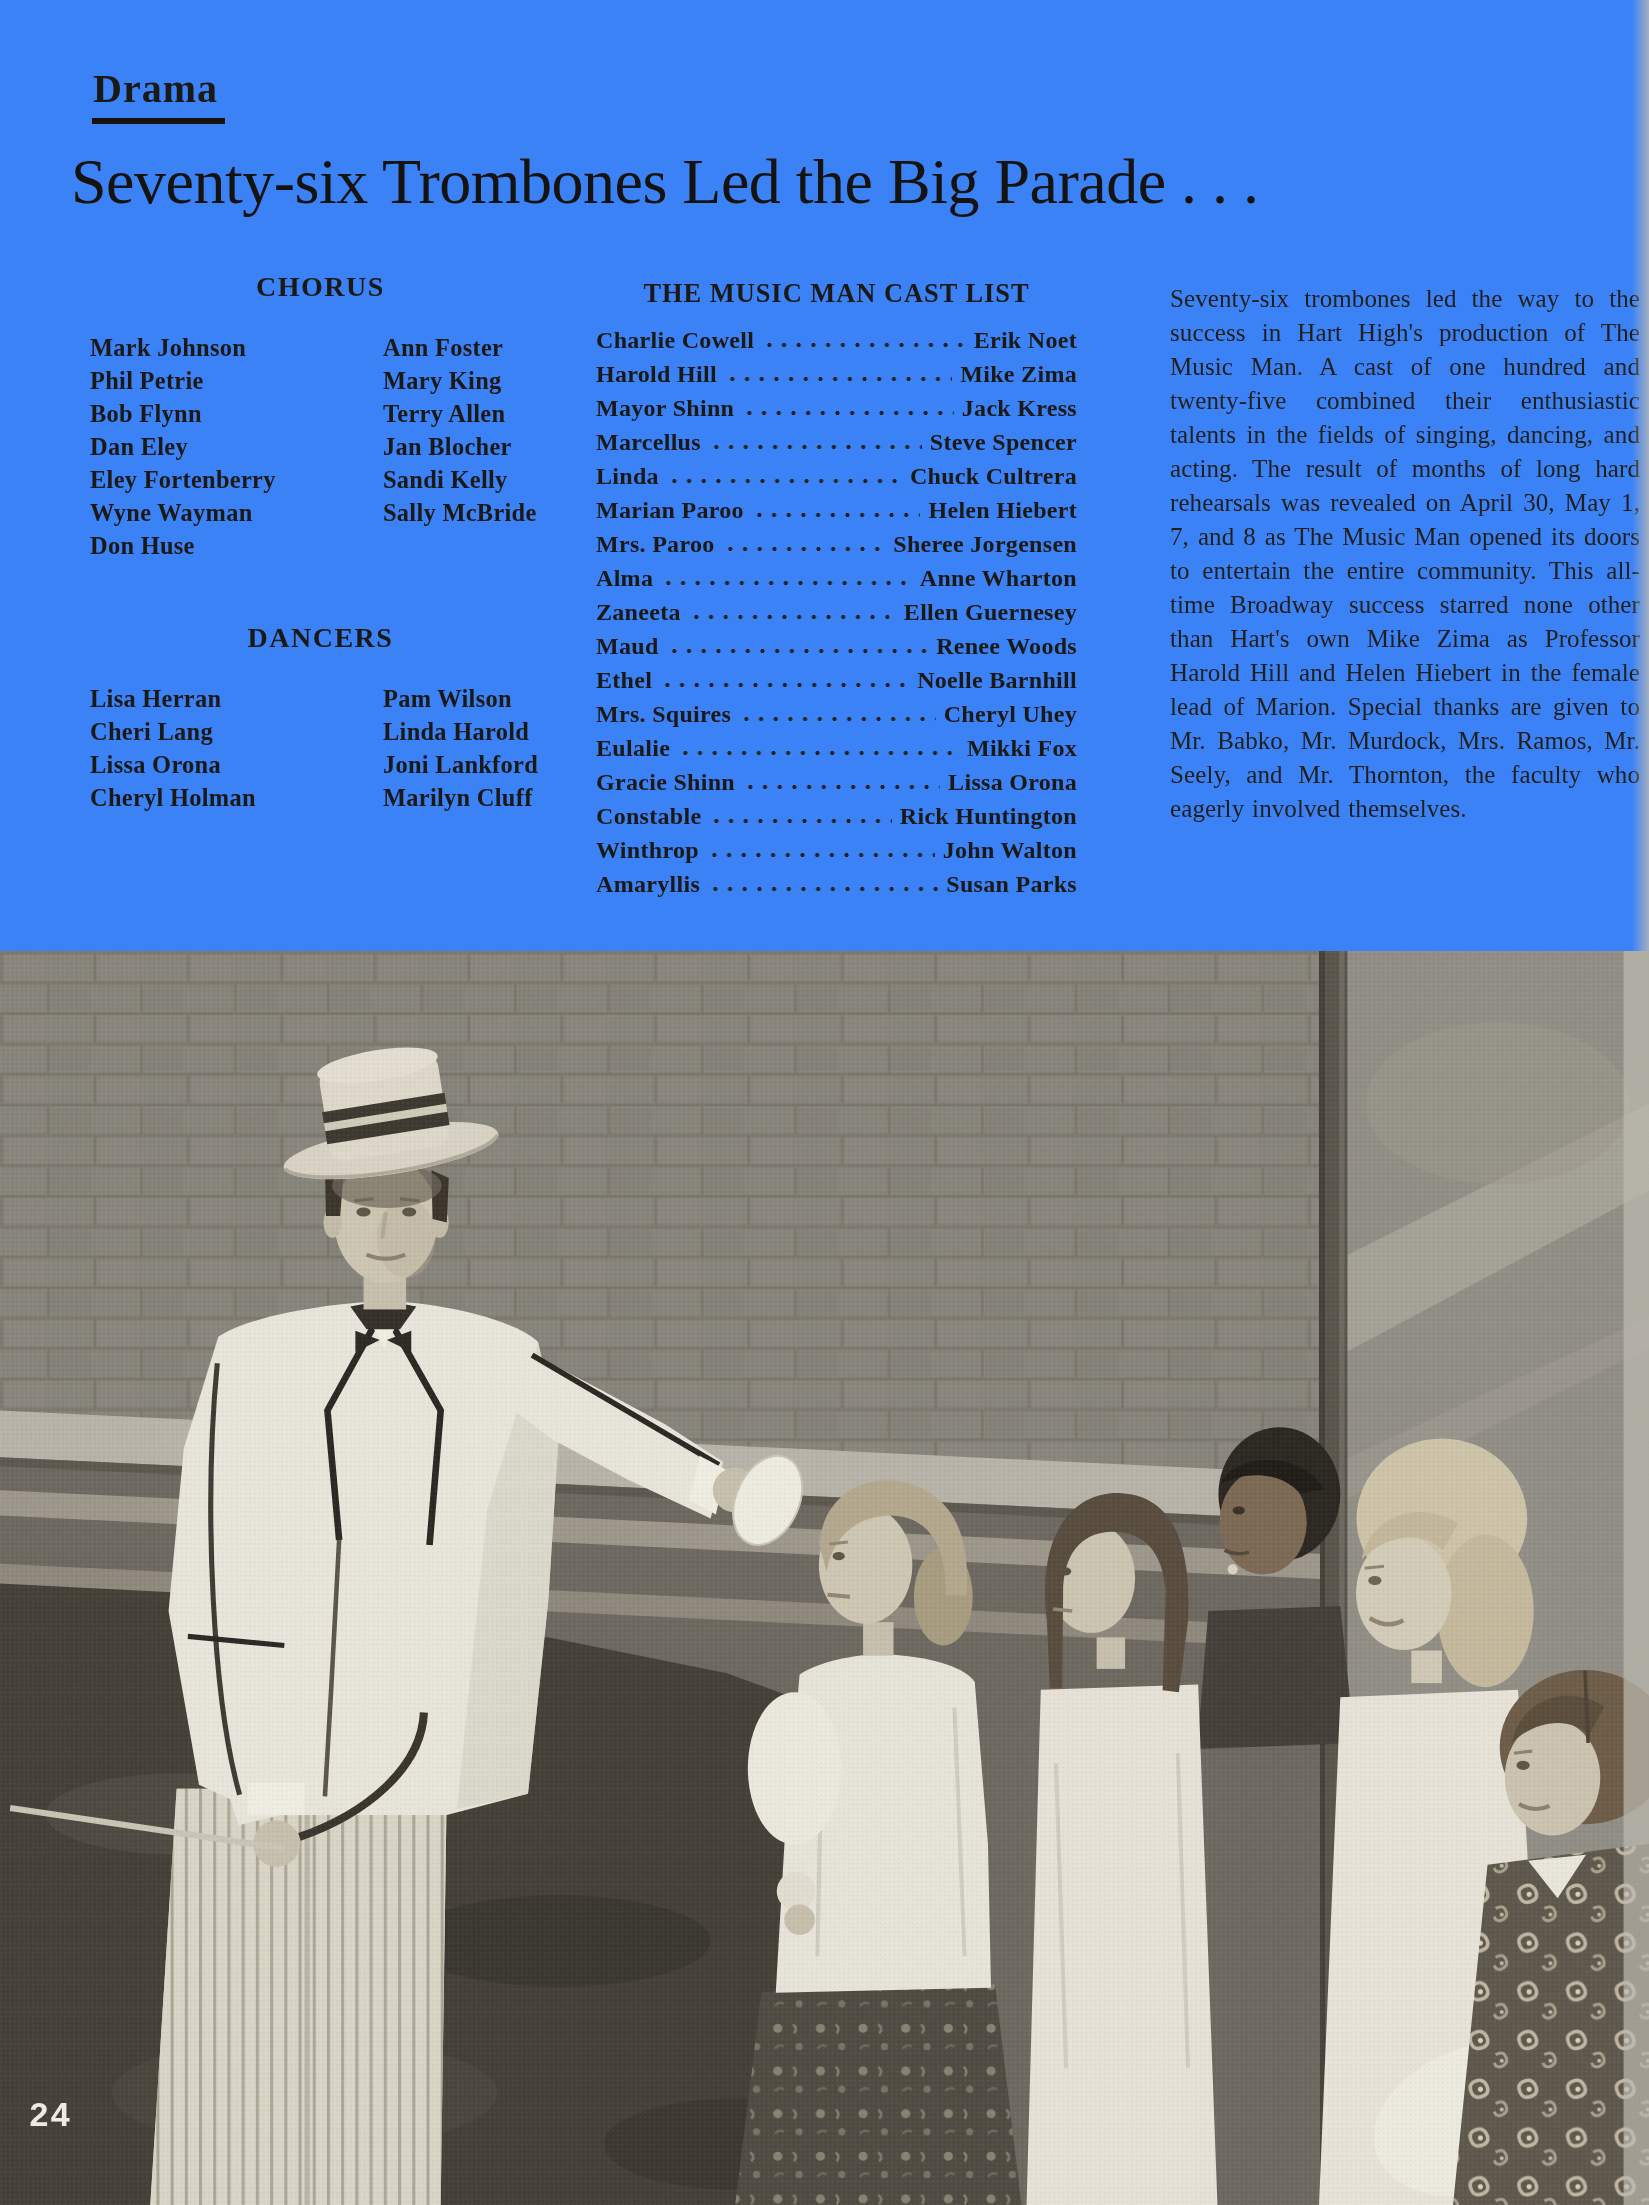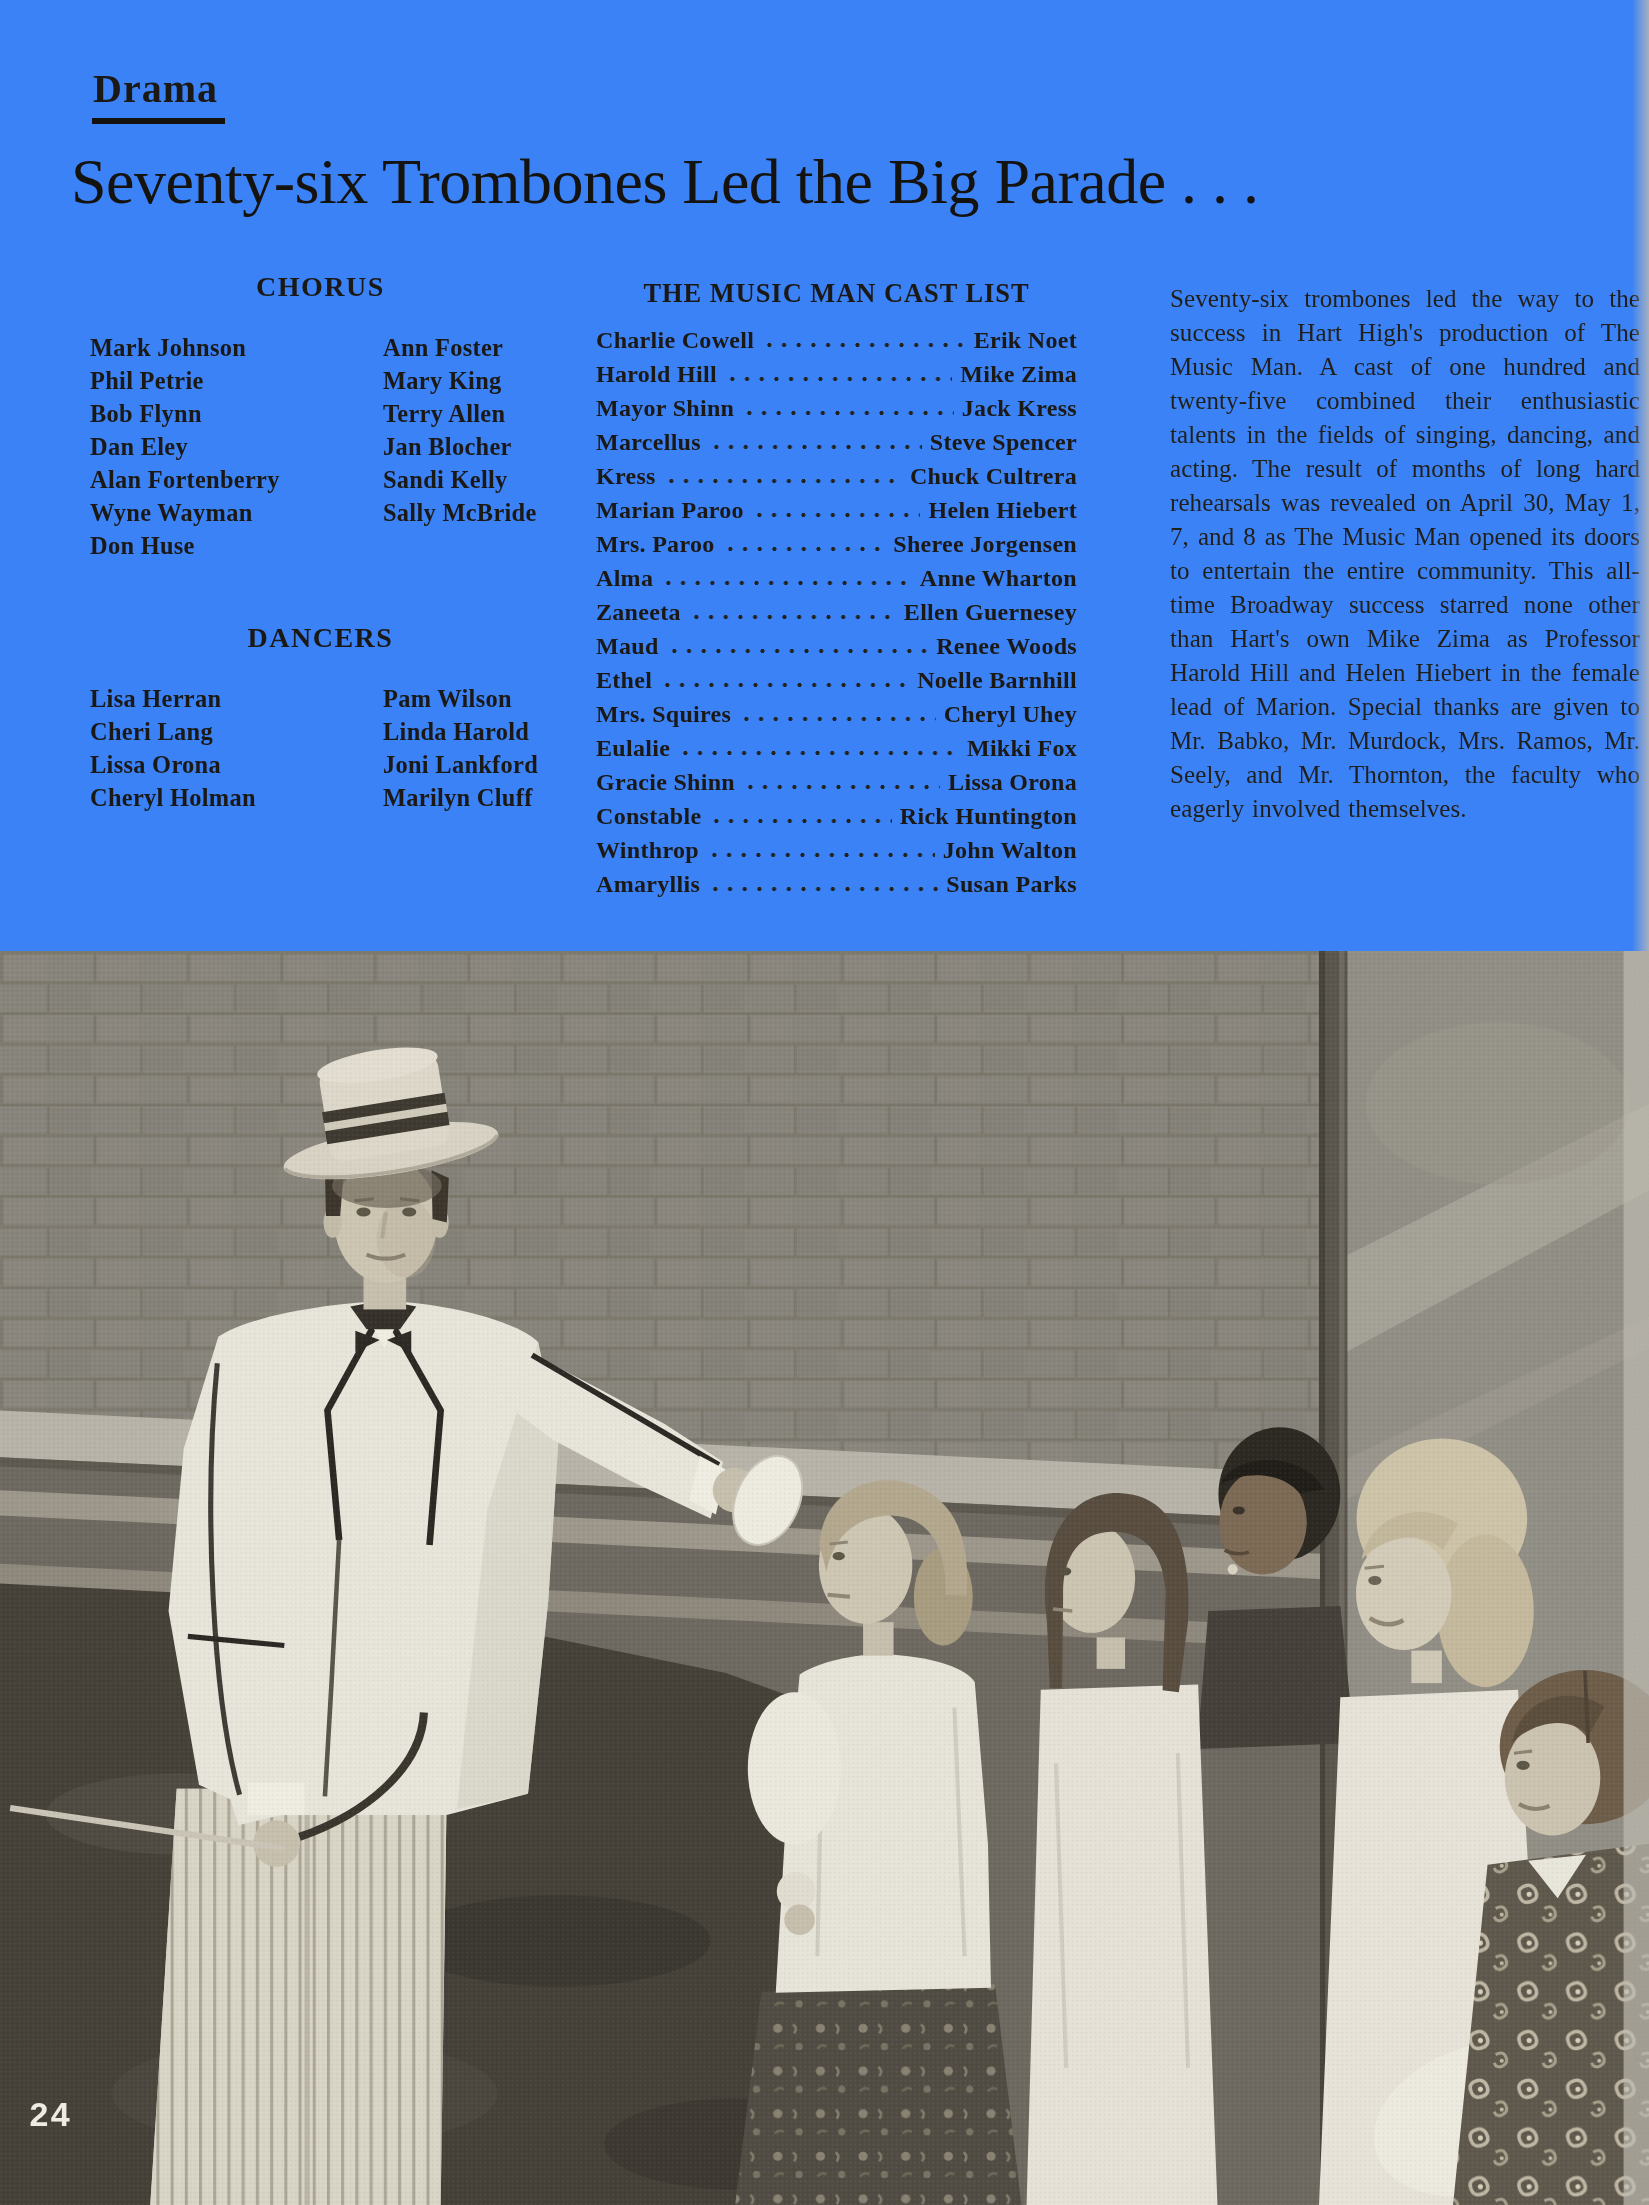--- a/index.html
+++ b/index.html
@@ -80,21 +80,21 @@
   <div class="title">Seventy-six Trombones Led the Big Parade . . .</div>
 
   <div class="namecol" id="chorus">
     <div class="colhead">CHORUS</div>
     <div class="cols">
       <div class="c1">
         <div class="name">Mark Johnson</div>
         <div class="name">Phil Petrie</div>
         <div class="name">Bob Flynn</div>
         <div class="name">Dan Eley</div>
-        <div class="name">Alan Fortenberry</div>
+        <div class="name">Eley Fortenberry</div>
         <div class="name">Wyne Wayman</div>
         <div class="name">Don Huse</div>
       </div>
       <div class="c2">
         <div class="name">Ann Foster</div>
         <div class="name">Mary King</div>
         <div class="name">Terry Allen</div>
         <div class="name">Jan Blocher</div>
         <div class="name">Sandi Kelly</div>
         <div class="name">Sally McBride</div>
@@ -137,21 +137,21 @@
           <span class="role">Mayor Shinn</span>
           <span class="leader"></span>
           <span class="actor">Jack Kress</span>
         </div>
       <div class="cast-row">
           <span class="role">Marcellus</span>
           <span class="leader"></span>
           <span class="actor">Steve Spencer</span>
         </div>
       <div class="cast-row">
-          <span class="role">Kress</span>
+          <span class="role">Linda</span>
           <span class="leader"></span>
           <span class="actor">Chuck Cultrera</span>
         </div>
       <div class="cast-row">
           <span class="role">Marian Paroo</span>
           <span class="leader"></span>
           <span class="actor">Helen Hiebert</span>
         </div>
       <div class="cast-row">
           <span class="role">Mrs. Paroo</span>

